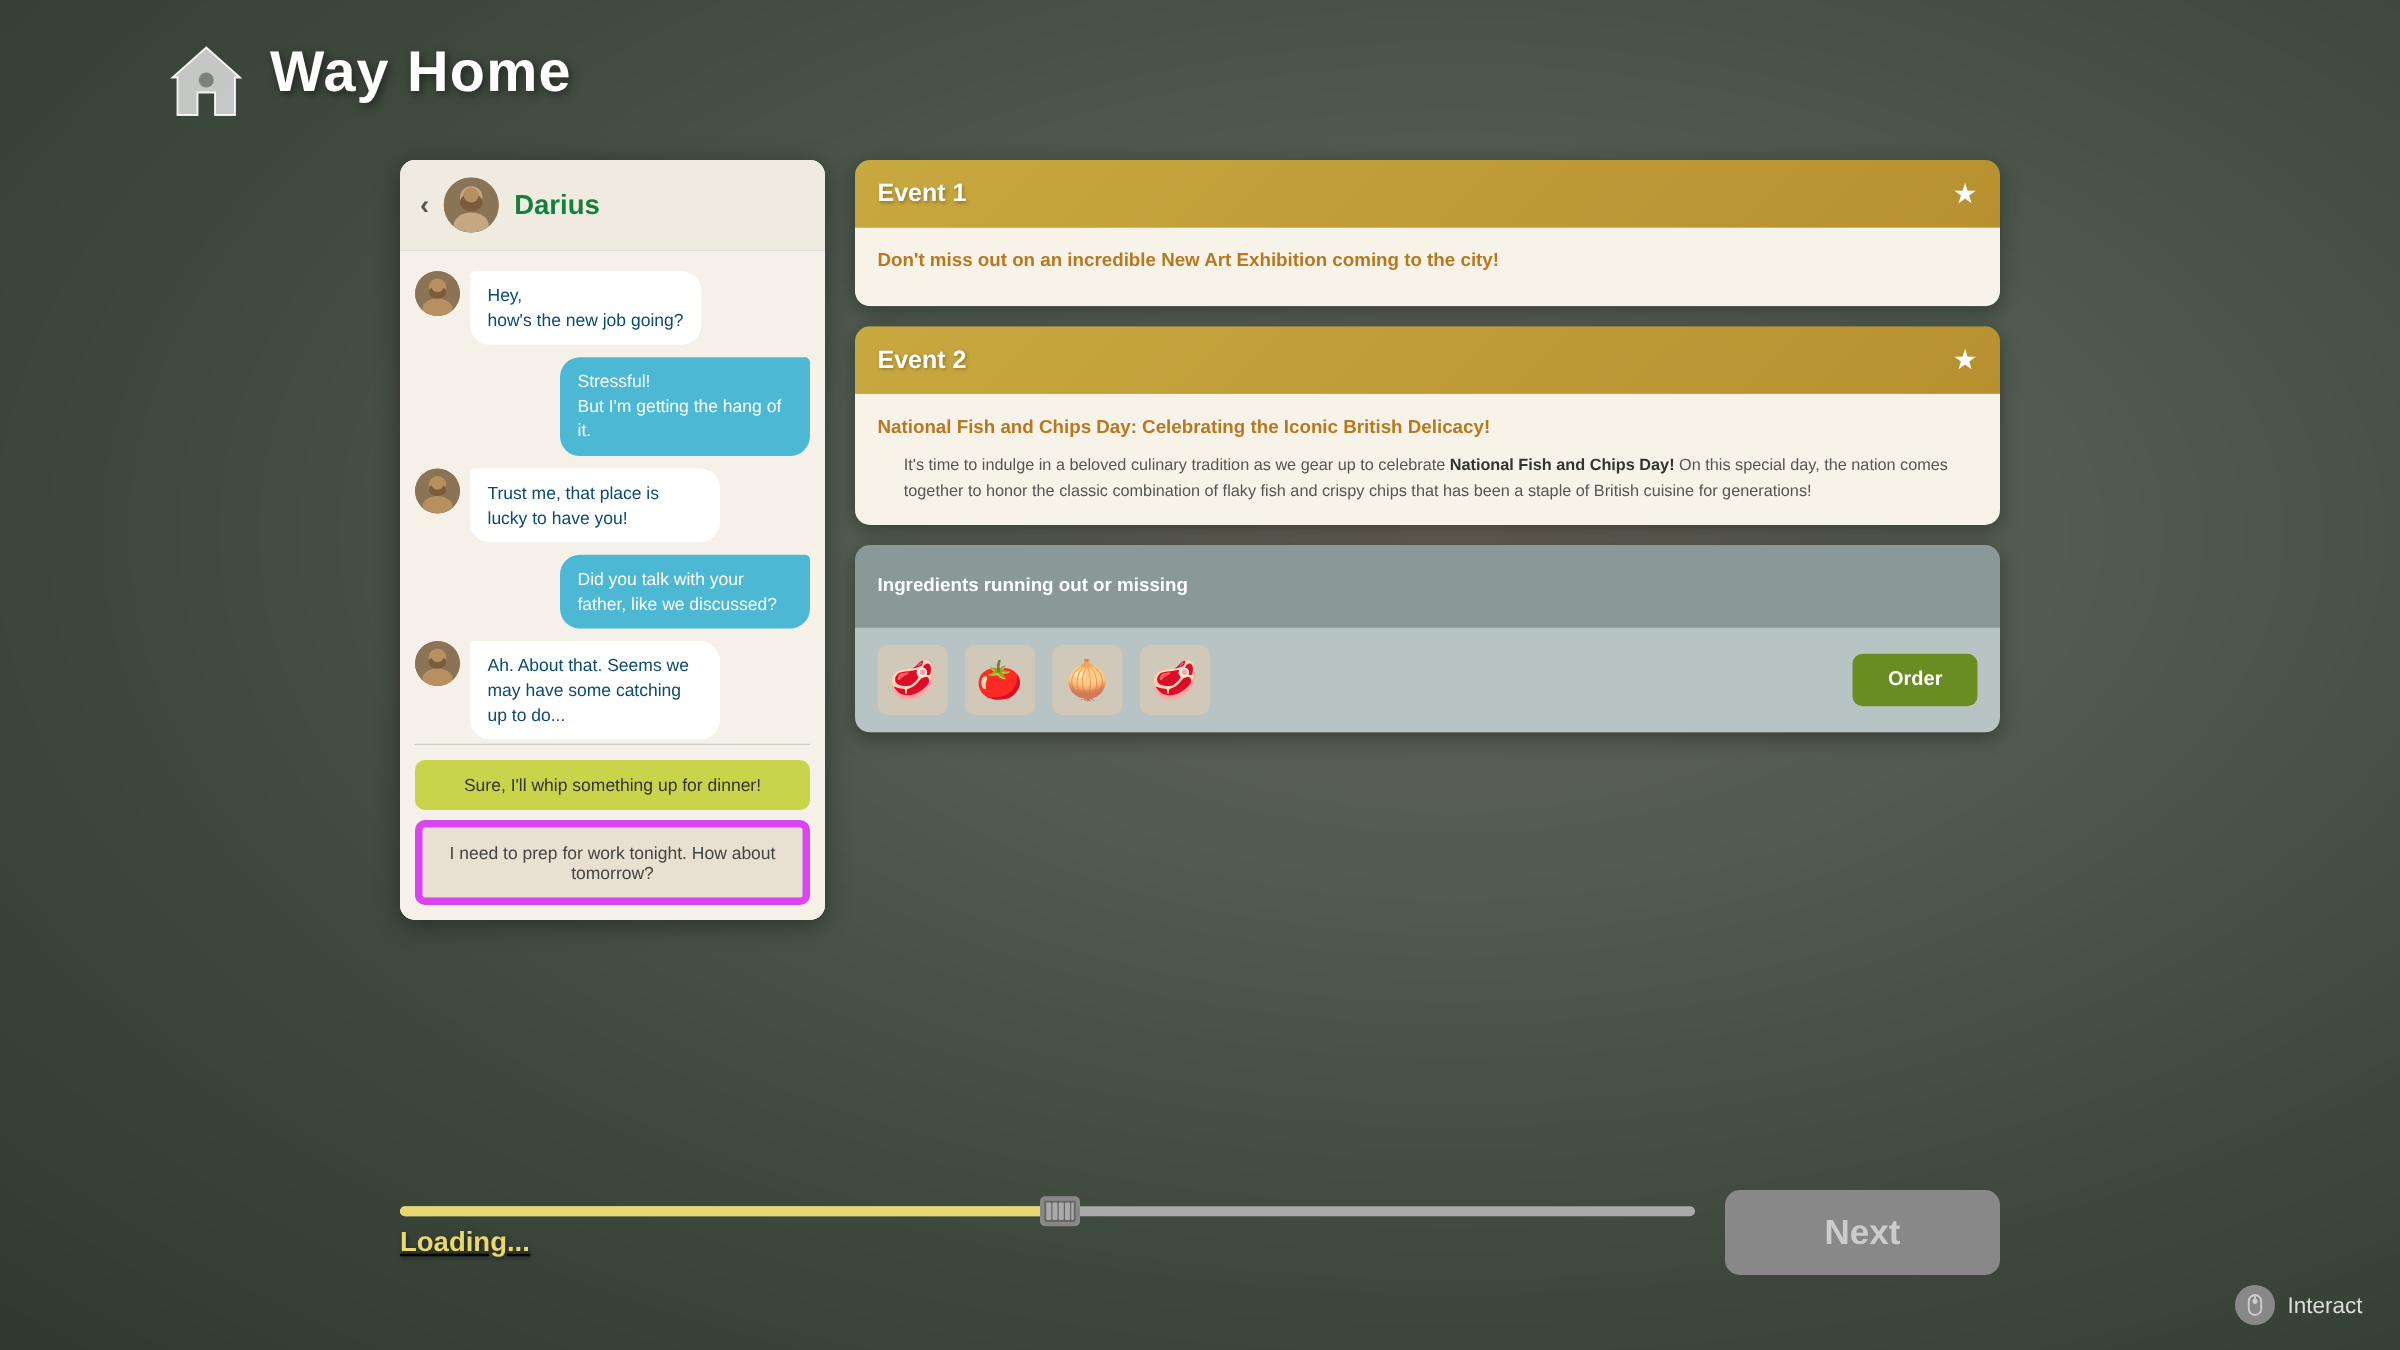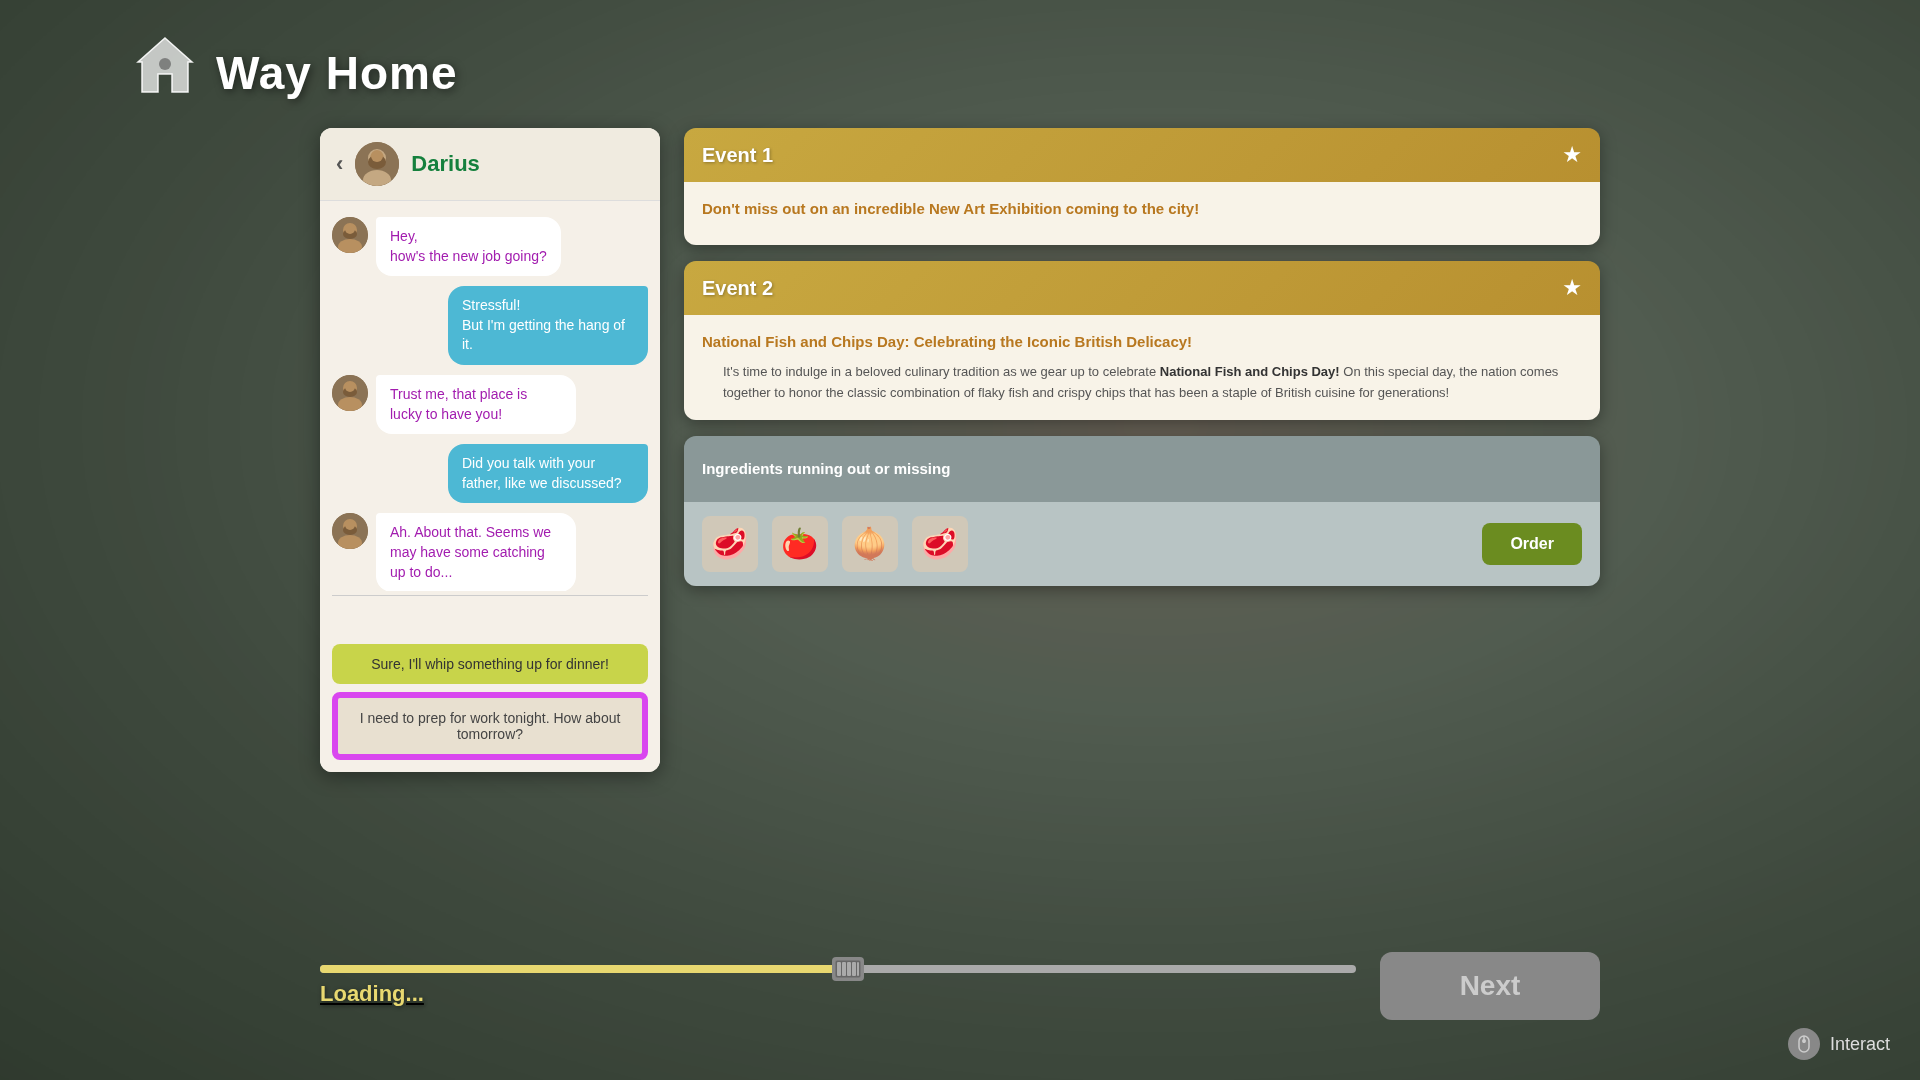--- a/index.html
+++ b/index.html
@@ -27,21 +27,21 @@
       inset: 0;
       background: rgba(30, 35, 30, 0.45);
     }
 
     
     .header {
       position: absolute;
       top: 30px;
       left: 130px;
       display: flex;
-      align-items: flex-end;
+      align-items: flex-start;
       gap: 16px;
     }
 
     .header-icon {
       width: 70px;
       height: 70px;
     }
 
     .header-title {
       font-size: 46px;
@@ -148,21 +148,21 @@
     .msg-bubble {
       max-width: 200px;
       padding: 10px 14px;
       border-radius: 16px;
       font-size: 14px;
       line-height: 1.4;
     }
 
     .msg-bubble.received {
       background: #fff;
-      color: #a21caf;
+      color: #0c4a6e;
       border-top-left-radius: 4px;
     }
 
     .msg-bubble.sent {
       background: #4db8d4;
       color: #fff;
       border-top-right-radius: 4px;
     }
 
     .chat-divider {
@@ -186,21 +186,20 @@
       border: none;
       font-size: 14px;
       cursor: pointer;
       text-align: center;
       font-weight: 500;
     }
 
     .response-btn.selected {
       background: #c8d44a;
       color: #333;
-      margin-top: 36px;
     }
 
     .response-btn.normal {
       background: #e8e0d0;
       color: #444;
       border: 6px solid #d946ef;
     }
 
     
     .events-panel {

